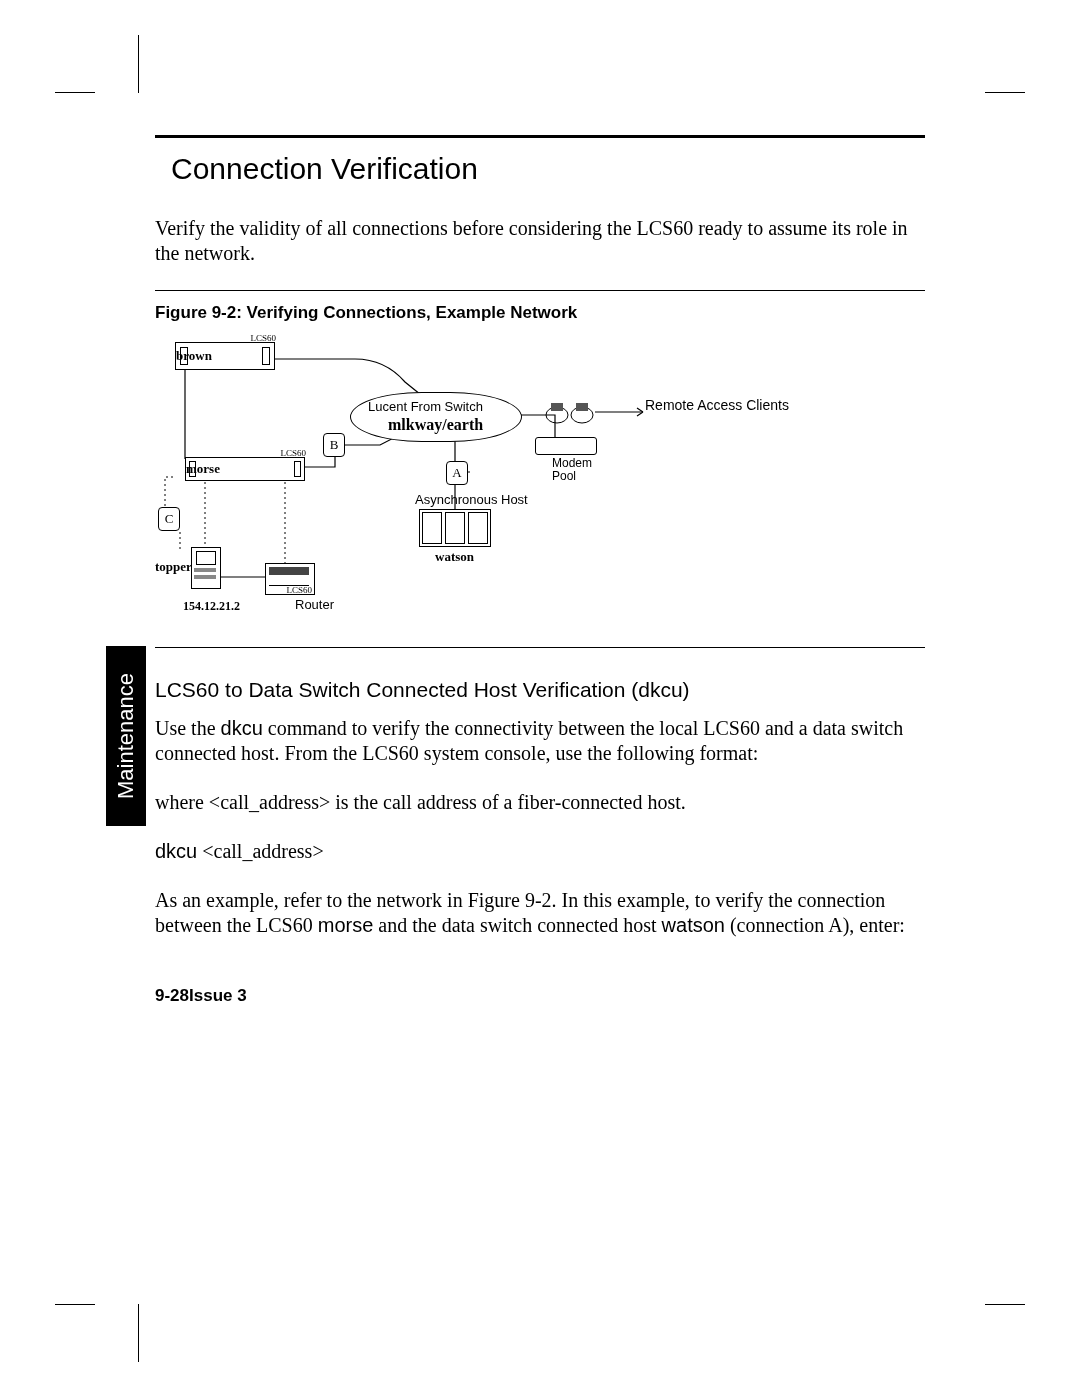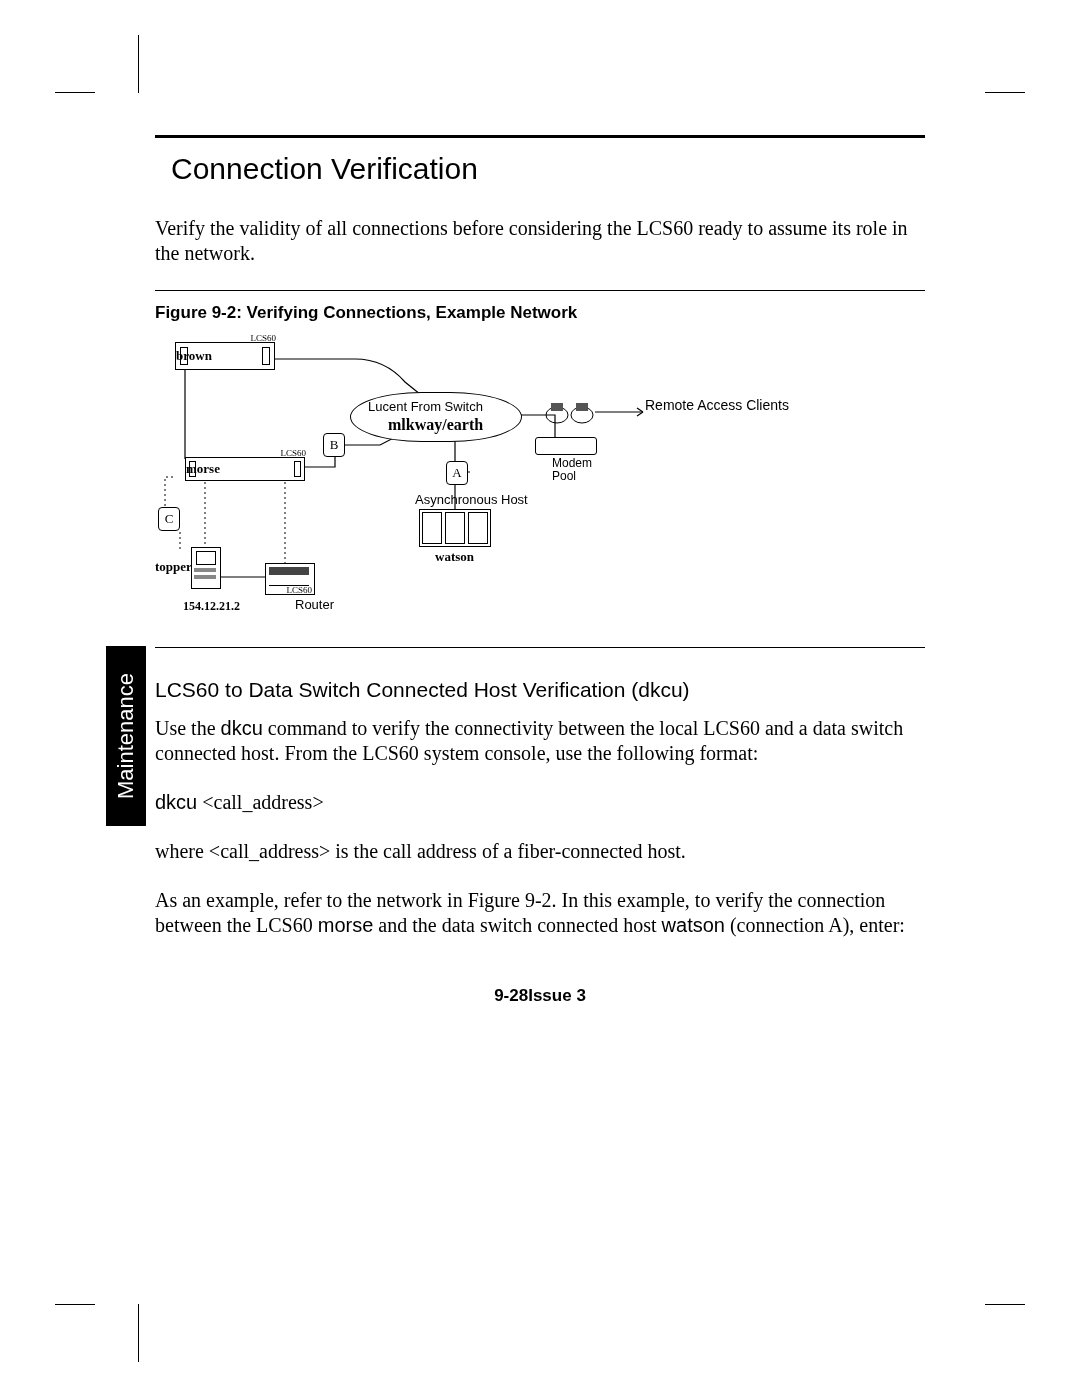--- a/index.html
+++ b/index.html
@@ -122,21 +122,21 @@
   .side-tab span {
     transform: rotate(-90deg);
     white-space:nowrap;
   }
   .footer {
     position:absolute;
     left:155px;
     right:155px;
     top:986px;
     display:flex;
-    justify-content:center;
+    justify-content:flex-start;
     font-family: Helvetica, Arial, sans-serif;
     font-weight:bold;
     font-size:17px;
   }
 </style>
 </head>
 <body>
 
 <div class="page">
   <div class="crop-vline-l"></div>
@@ -251,25 +251,25 @@
     </div>
 
     <div class="rule-thin"></div>
 
     <h2 class="sub-title">LCS60 to Data Switch Connected Host Verification (dkcu)</h2>
 
     <p class="body-text">
       <span>Use the </span><span class="mono">dkcu</span><span> command to verify the connectivity between the local LCS60 and a data switch connected host.  From the LCS60 system console, use the following format:</span>
     </p>
 
+    <p class="body-text">where &lt;call_address&gt; is the call address of a fiber-connected host.</p>
+
     <p class="body-text">
       <span class="mono">dkcu</span><span>  &lt;call_address&gt;</span>
     </p>
-
-    <p class="body-text">where &lt;call_address&gt; is the call address of a fiber-connected host.</p>
 
     <p class="body-text">
       <span>As an example, refer to the network in Figure 9-2. In this example, to verify the connection between the LCS60 </span><span class="mono">morse</span><span> and the data switch connected host </span><span class="mono">watson</span><span> (connection A), enter:</span>
     </p>
   </div>
 
   <div class="footer">
     <span>9-28</span>
     <span>Issue 3</span>
   </div>

